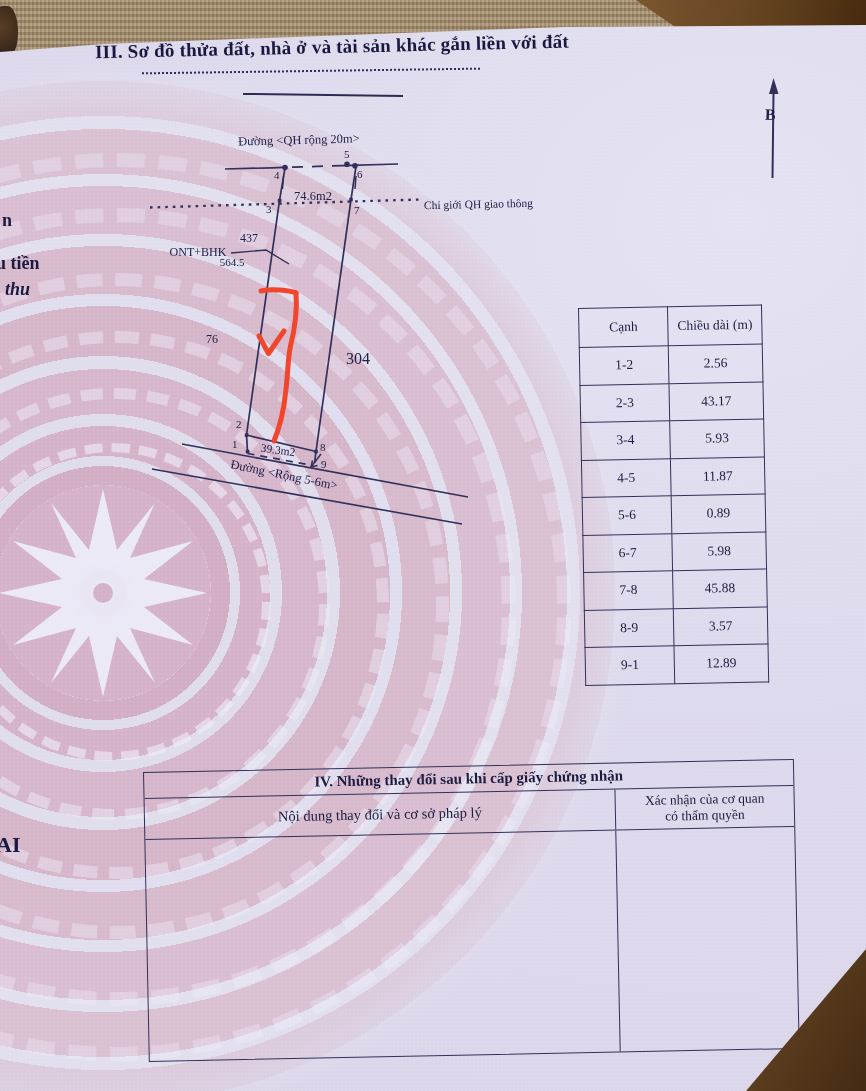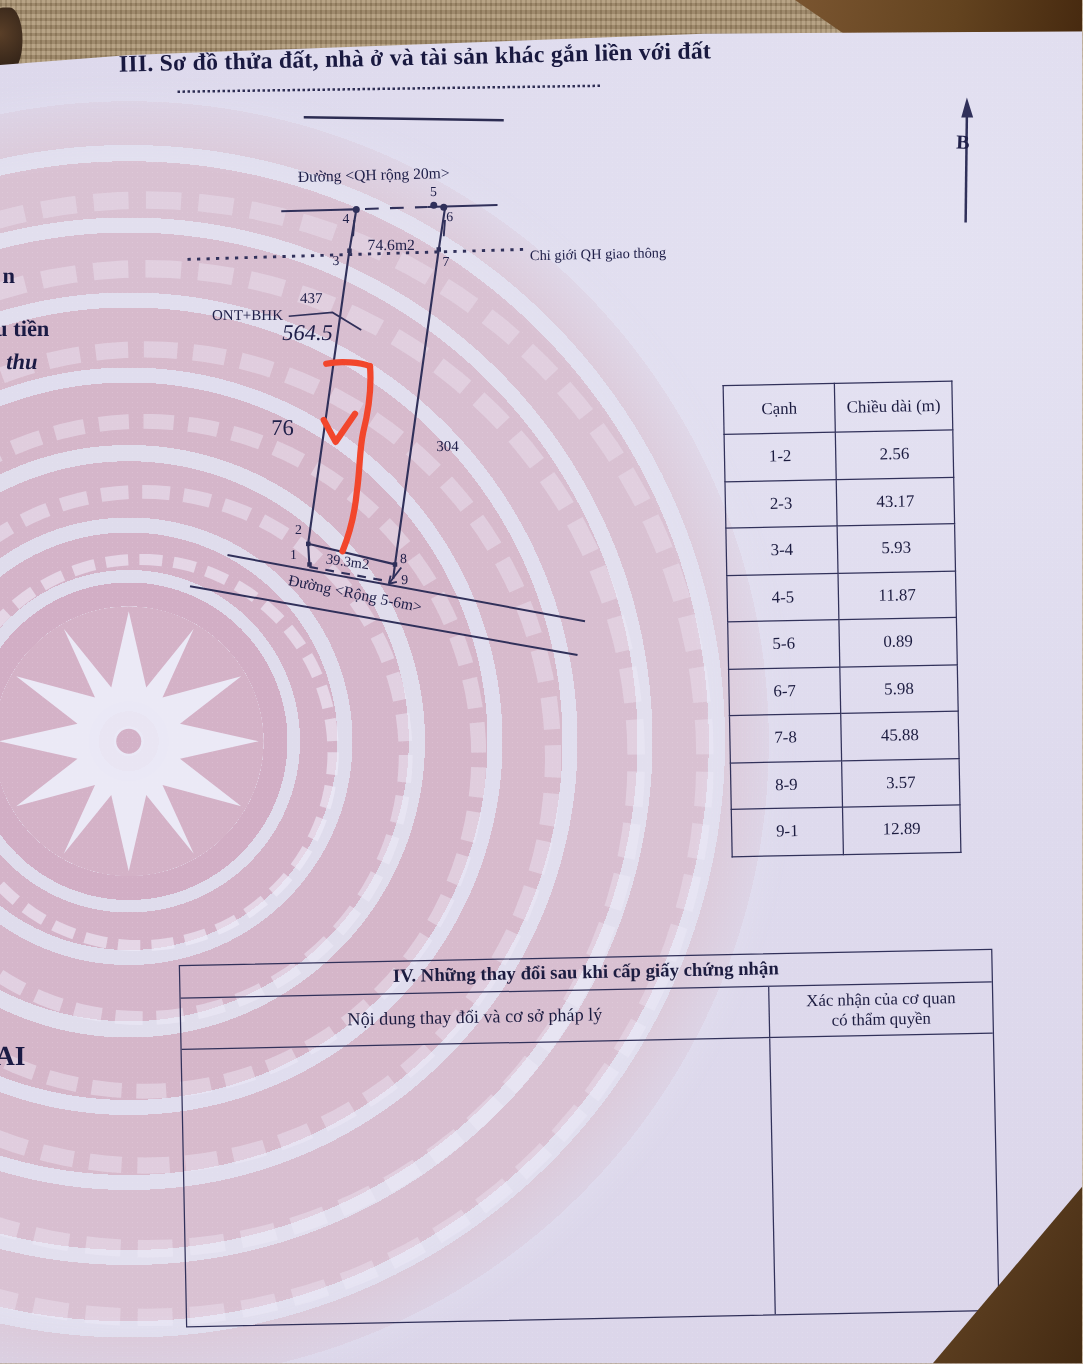--- a/index.html
+++ b/index.html
@@ -152,24 +152,24 @@
 
   <div class="t lbl c" style="left:299px;top:133px;font-size:12.5px;transform:translateX(-50%) rotate(-1.5deg);">Đường &lt;QH rộng 20m&gt;</div>
   <div class="t vnum" style="left:274px;top:169px;">4</div>
   <div class="t vnum" style="left:344px;top:148px;">5</div>
   <div class="t vnum" style="left:357px;top:168px;">6</div>
   <div class="t c" style="left:313px;top:177px;font-size:12.5px;margin-top:12px;">74.6m2</div>
   <div class="t vnum" style="left:266px;top:203px;">3</div>
   <div class="t vnum" style="left:354px;top:204px;">7</div>
   <div class="t" style="left:424px;top:198px;font-size:11.5px;transform:rotate(-1.3deg);">Chỉ giới QH giao thông</div>
   <div class="t c" style="left:249px;top:231px;font-size:12px;">437</div>
-  <div class="t c" style="left:246px;top:256px;font-size:18px;font-style:italic;">564.5</div>
+  <div class="t c" style="left:232px;top:256px;font-size:11px;">564.5</div>
   <div class="t c" style="left:198px;top:245px;font-size:12px;">ONT+BHK</div>
-  <div class="t c" style="left:226px;top:332px;font-size:18px;">76</div>
-  <div class="t c" style="left:358px;top:350px;font-size:12px;">304</div>
+  <div class="t c" style="left:212px;top:332px;font-size:12px;">76</div>
+  <div class="t c" style="left:358px;top:350px;font-size:16px;">304</div>
   <div class="t vnum" style="left:236px;top:418px;">2</div>
   <div class="t vnum" style="left:232px;top:438px;">1</div>
   <div class="t c" style="left:278px;top:444px;font-size:11.5px;transform:translateX(-50%) rotate(8deg);">39.3m2</div>
   <div class="t vnum" style="left:320px;top:441px;">8</div>
   <div class="t vnum" style="left:321px;top:458px;">9</div>
   <div class="t c" style="left:284px;top:468px;font-size:12.5px;transform:translateX(-50%) rotate(11.5deg);">Đường &lt;Rộng 5-6m&gt;</div>
   <div class="t north-b" style="left:765px;top:106px;transform:rotate(2deg);">B</div>
 
   <table class="edges">
     <tbody>

